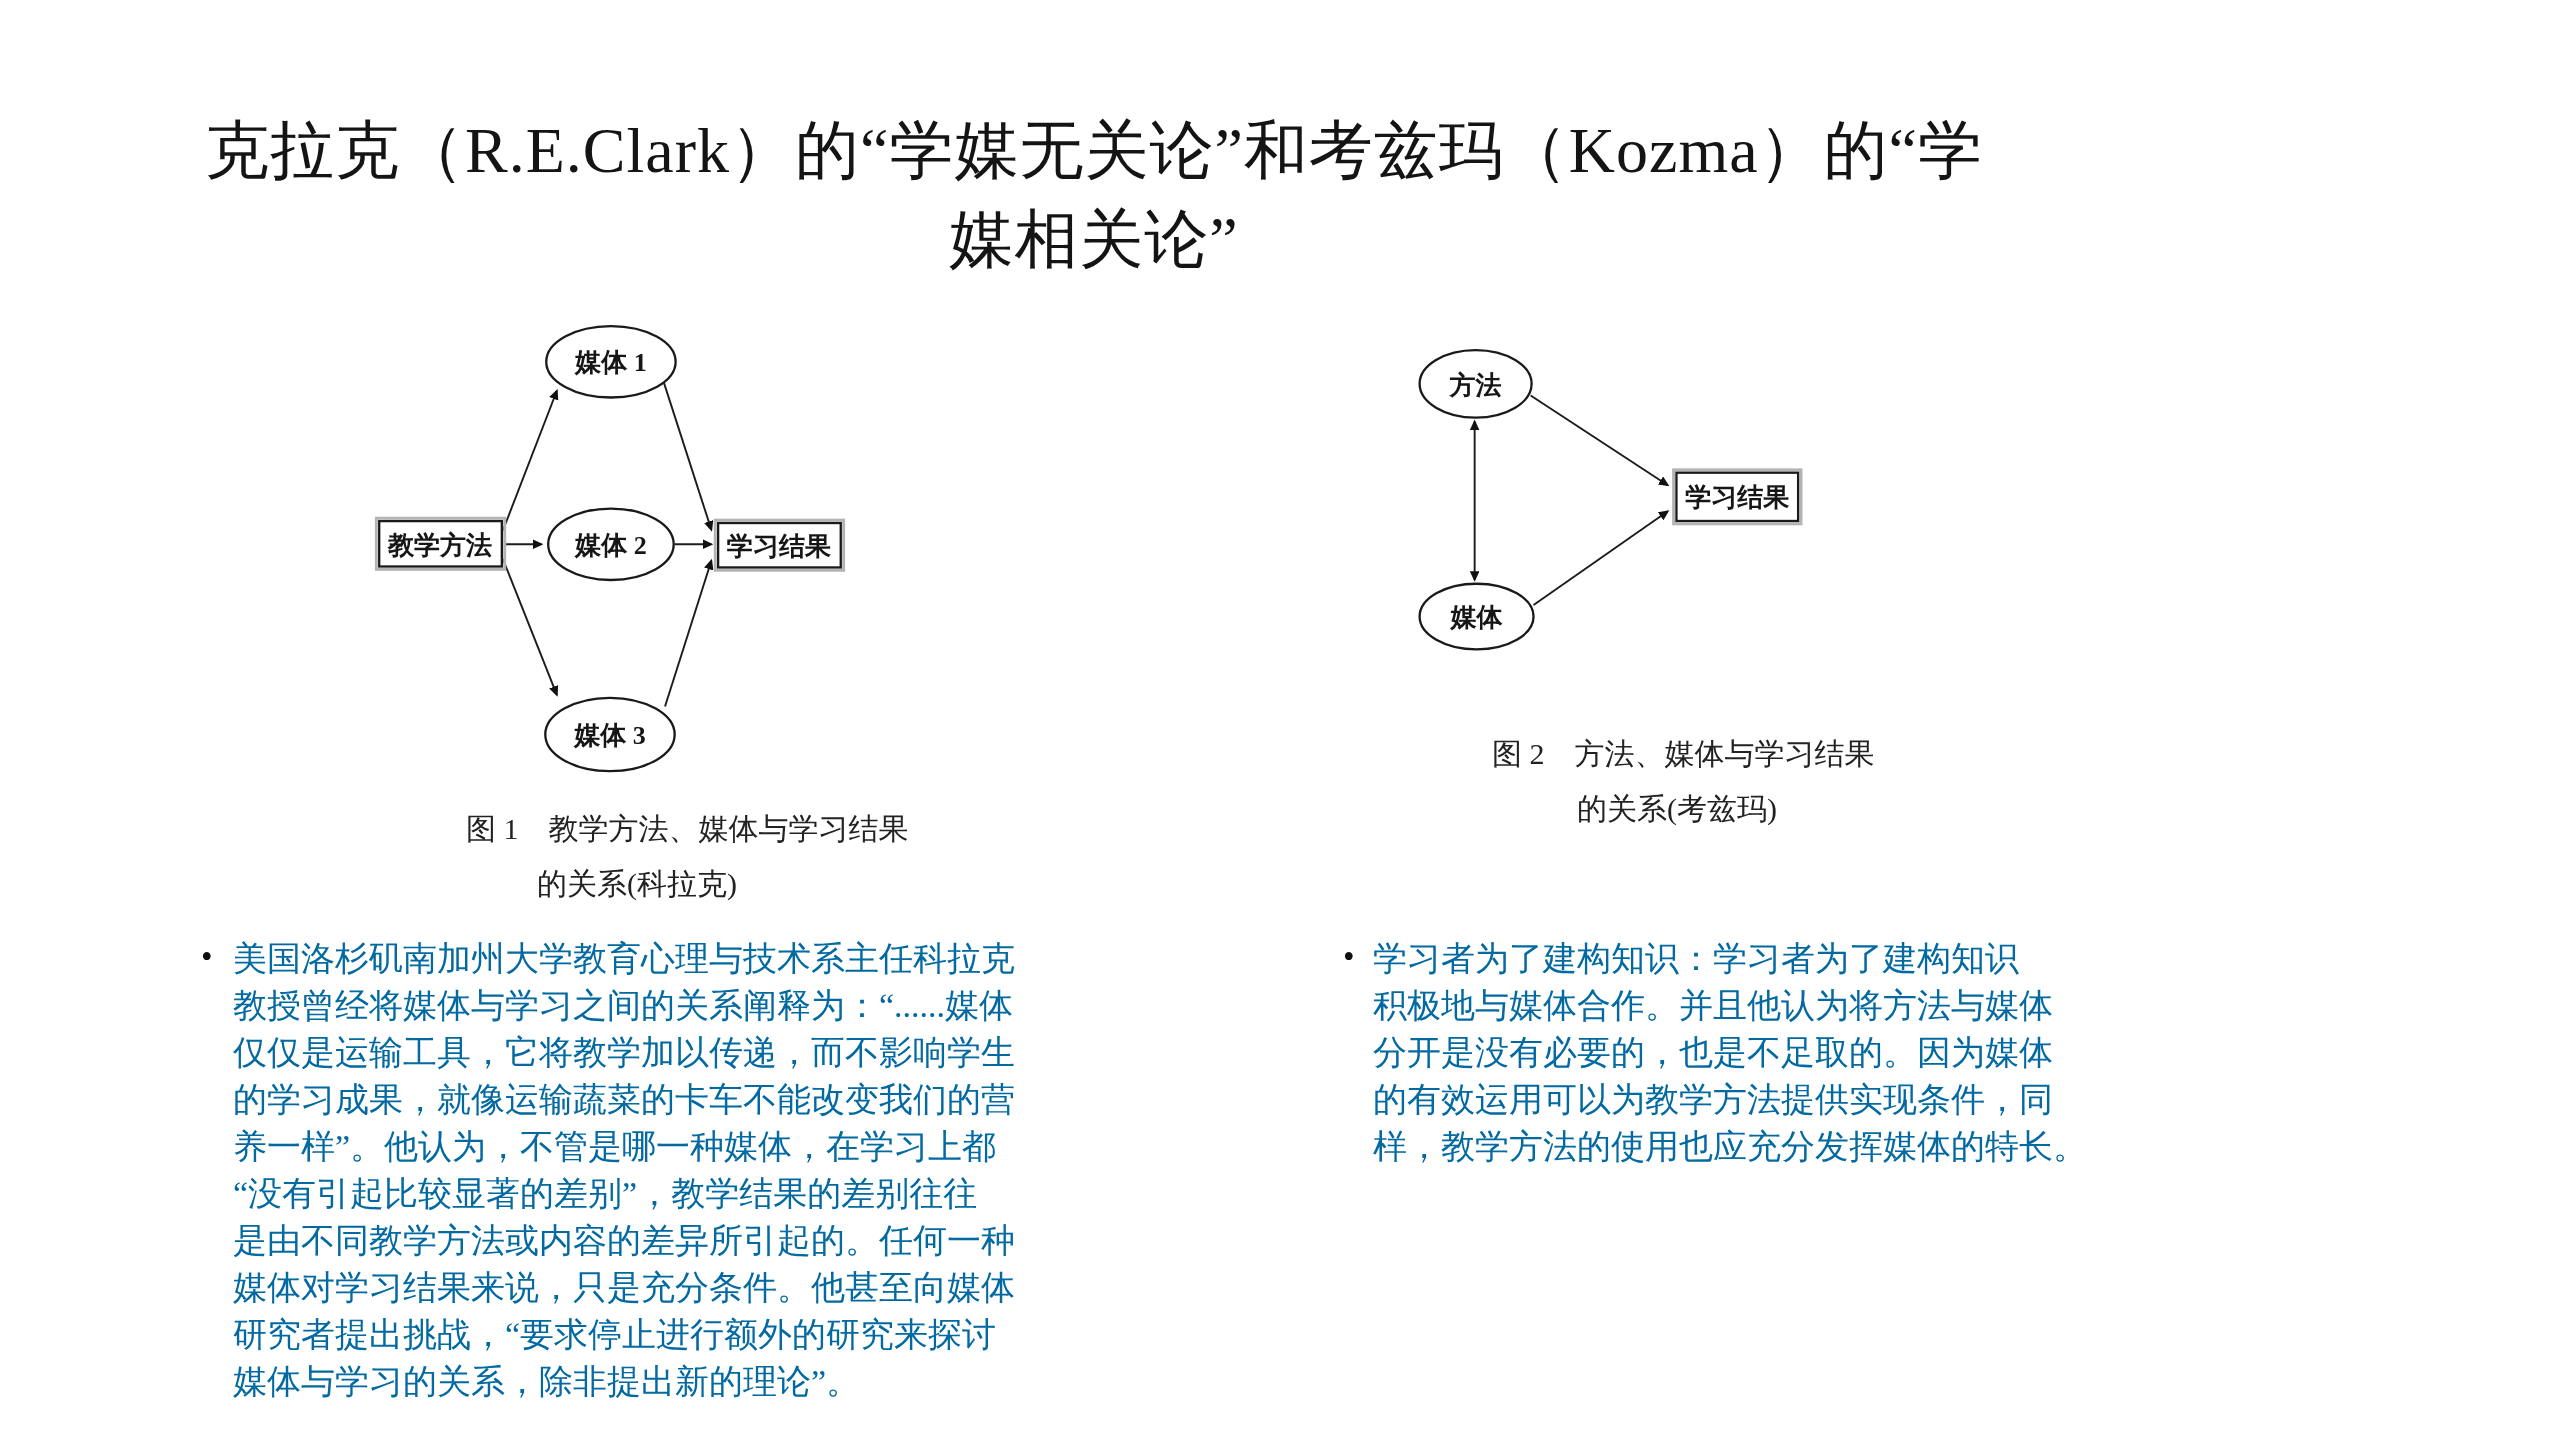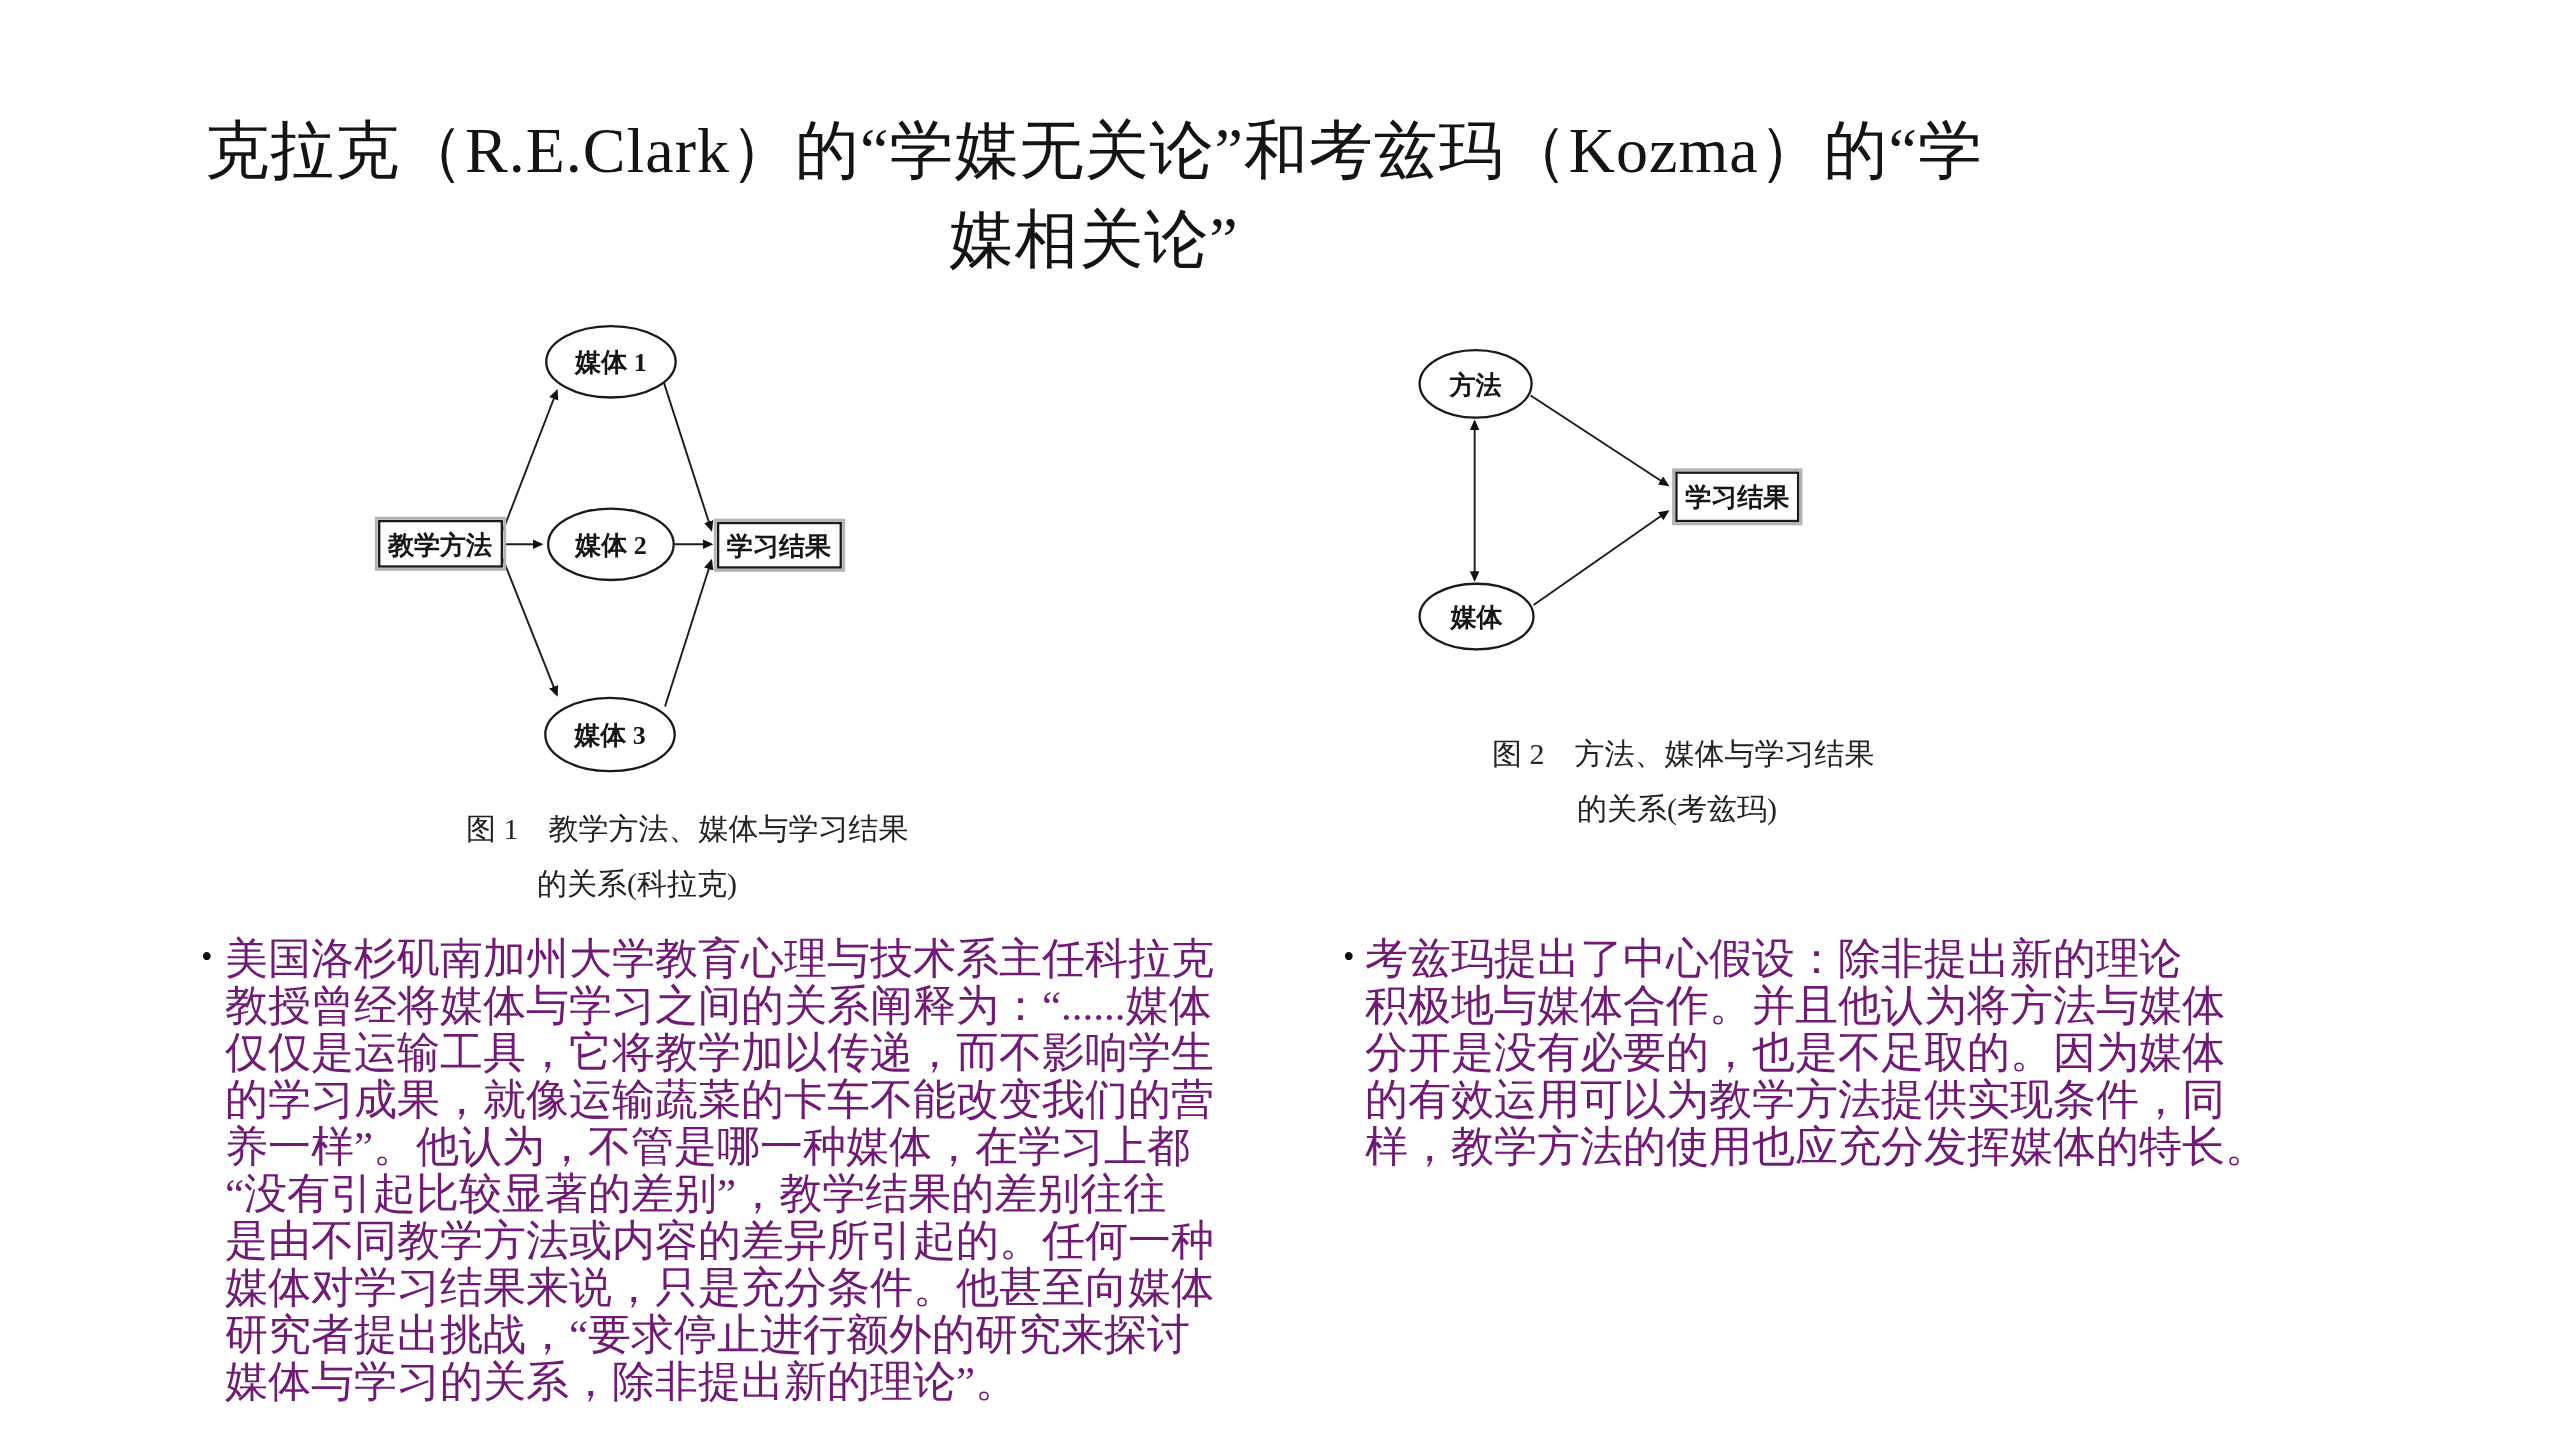--- a/index.html
+++ b/index.html
@@ -10,21 +10,21 @@
   .title{position:absolute;left:205px;top:106px;margin:0;font-weight:400;color:#141414;text-align:center;}
   .title .t-line{font-size:64px;line-height:89px;white-space:nowrap;letter-spacing:1px;}
   .fig{position:absolute;}
   .fig text{font-size:27px;font-weight:bold;fill:#161616;font-family:"Liberation Serif","DejaVu Serif",serif;}
   .shape{fill:#ffffff;stroke:#1a1a1a;stroke-width:2.4;}
   .shadow{fill:none;stroke:#b4b4b4;stroke-width:3;}
   .edge{stroke:#1c1c1c;stroke-width:2;fill:none;}
   .caption{position:absolute;font-size:30px;font-weight:normal;line-height:36px;color:#222;white-space:nowrap;}
   .cap-line2{margin-top:19.3px;}
   .bullet-marker{position:absolute;font-size:33px;line-height:33px;color:#101010;}
-  .bullet-lines{position:absolute;font-size:43px;line-height:47px;color:#701a75;}
+  .bullet-lines{position:absolute;font-size:34px;line-height:47px;color:#0369a1;margin-left:8px;}
   .bullet-lines .tl{white-space:nowrap;}
 </style>
 </head>
 <body>
 
 <div class="slide">
 
   <h1 class="title">
     <div class="t-line">克拉克（R.E.Clark）的“学媒无关论”和考兹玛（Kozma）的“学</div>
     <div class="t-line">媒相关论”</div>
@@ -97,21 +97,21 @@
     <div class="tl">养一样”。他认为，不管是哪一种媒体，在学习上都</div>
     <div class="tl">“没有引起比较显著的差别”，教学结果的差别往往</div>
     <div class="tl">是由不同教学方法或内容的差异所引起的。任何一种</div>
     <div class="tl">媒体对学习结果来说，只是充分条件。他甚至向媒体</div>
     <div class="tl">研究者提出挑战，“要求停止进行额外的研究来探讨</div>
     <div class="tl">媒体与学习的关系，除非提出新的理论”。</div>
   </div>
 
   <span class="bullet-marker" style="left:1343px;top:941px">•</span>
   <div class="bullet-lines" style="left:1365px;top:935px">
-    <div class="tl">考兹玛提出了中心假设：除非提出新的理论</div>
+    <div class="tl">学习者为了建构知识：学习者为了建构知识</div>
     <div class="tl">积极地与媒体合作。并且他认为将方法与媒体</div>
     <div class="tl">分开是没有必要的，也是不足取的。因为媒体</div>
     <div class="tl">的有效运用可以为教学方法提供实现条件，同</div>
     <div class="tl">样，教学方法的使用也应充分发挥媒体的特长。</div>
   </div>
 
 </div>
 
 
 </body></html>

